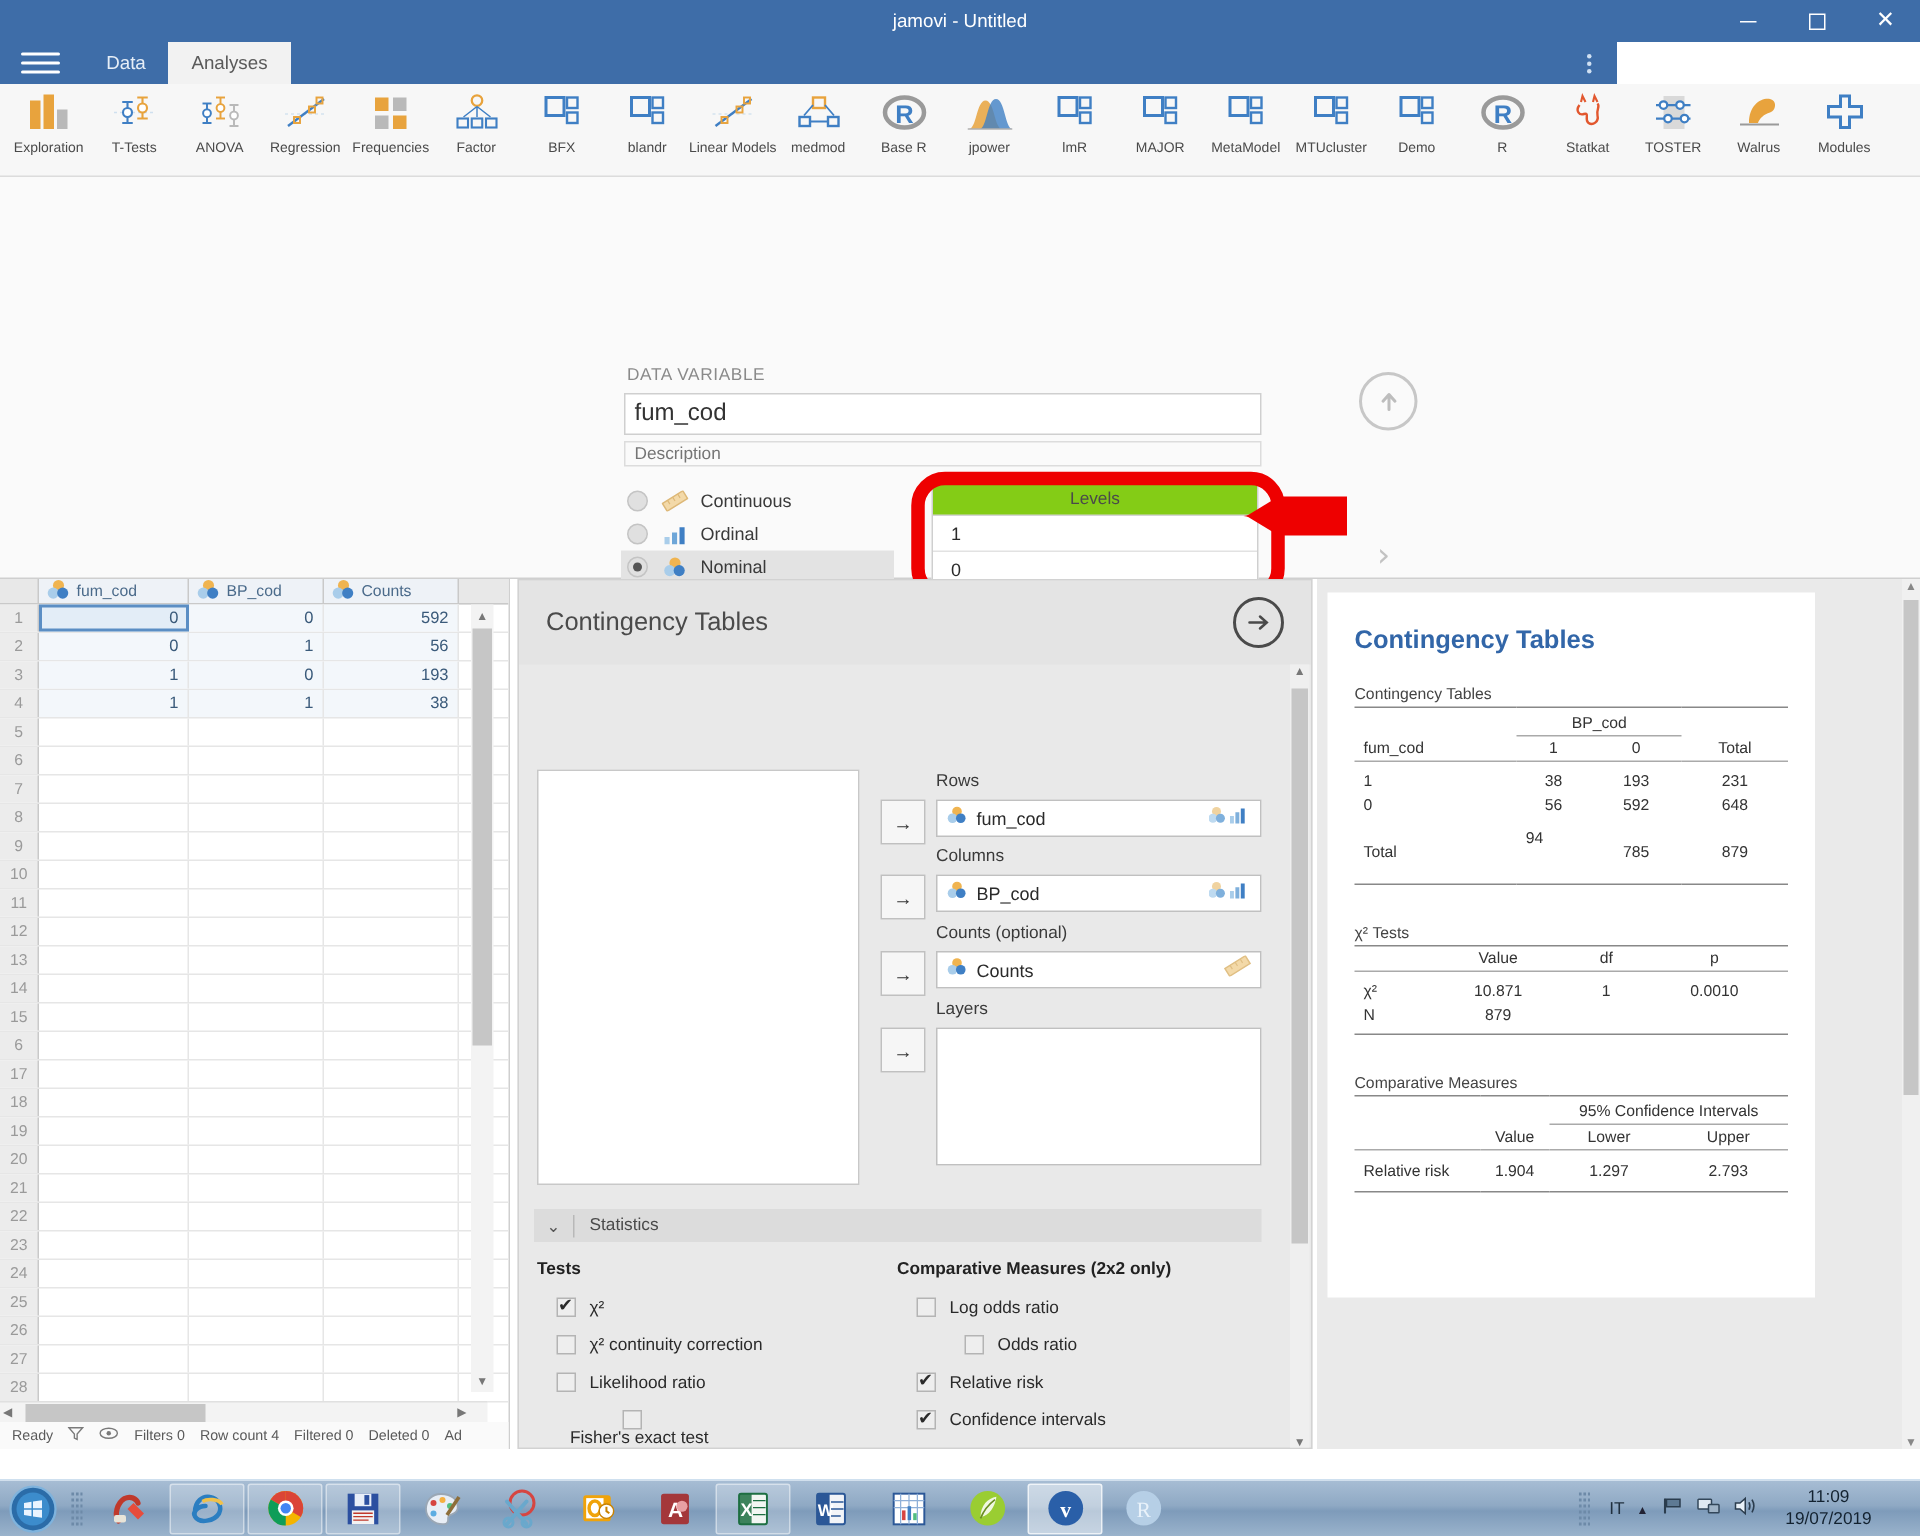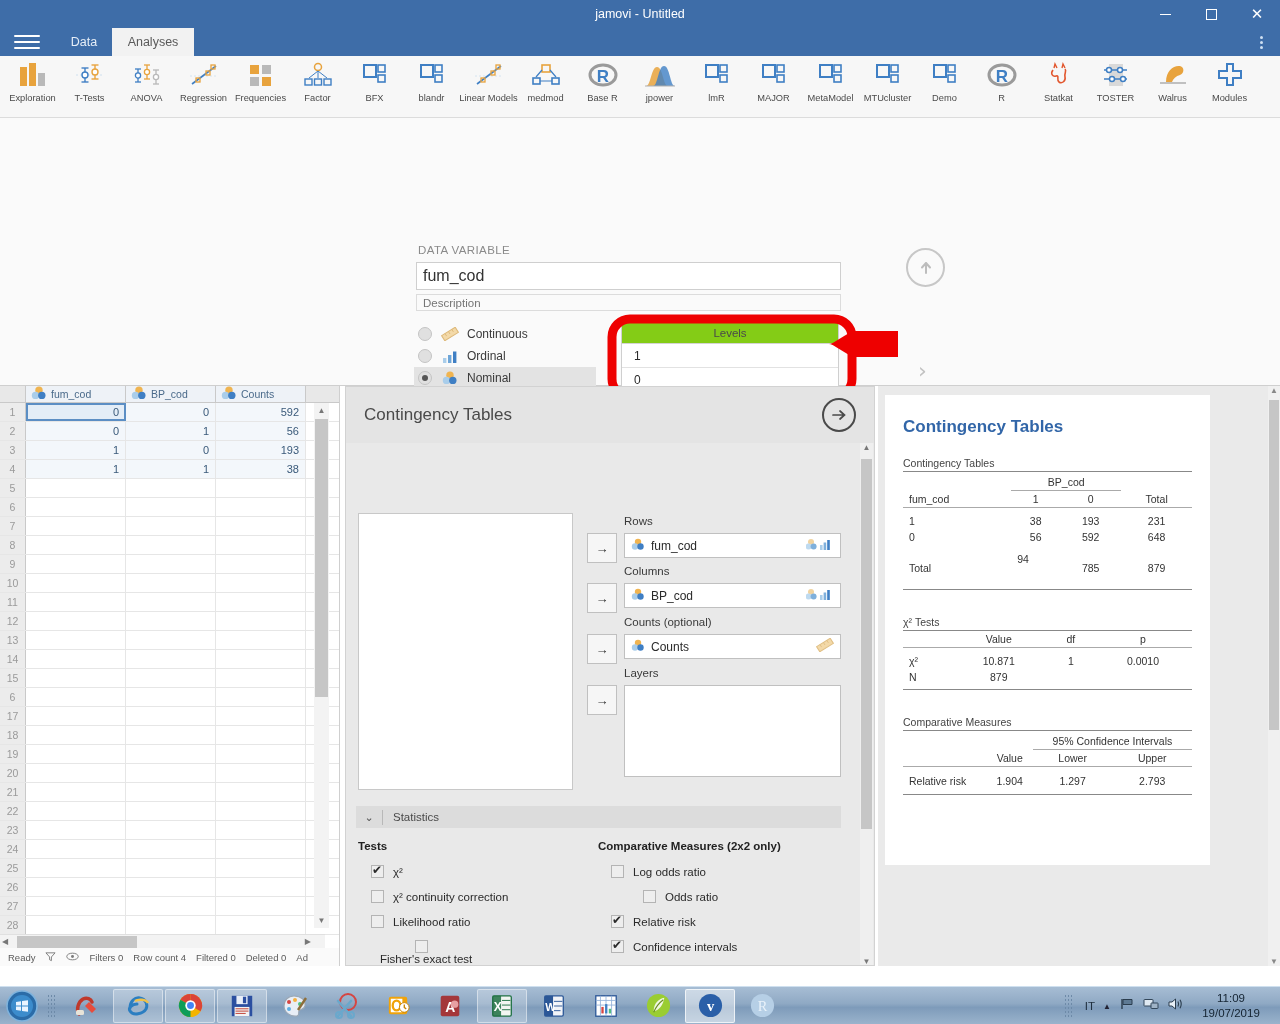--- a/index.html
+++ b/index.html
@@ -26,21 +26,21 @@
     cursor: default;
   }
   .win-min { right: 92px; }
   .win-max { right: 46px; }
   .win-close { right: 0; font-size: 15px; }
   .win-min .g { display:inline-block; width:11px; border-bottom:1px solid #fff; vertical-align: middle;}
   .win-max .g { display:inline-block; width:11px; height:11px; border:1px solid #fff; vertical-align: middle;}
 
   
   .tabbar {
-    position: absolute; left: 0; top: 28px; width: 1280px; height: 28px;
+    position: absolute; left: 0; top: 28px; width: 1078px; height: 28px;
     background: #3e6da8;
   }
   .hamburger {
     position: absolute; left: 14px; top: 5px; width: 26px; height: 18px;
     display: flex; flex-direction: column; justify-content: center; gap: 4px;
     cursor: pointer;
   }
   .hamburger i { display: block; height: 2px; background: #fff; border-radius: 1px; }
   .tab {
     position: absolute; top: 0; height: 28px; line-height: 28px;
@@ -304,21 +304,21 @@
     background-image: radial-gradient(circle, #6d8aa8 1px, transparent 1px);
     background-size: 3px 2px; }
   .tbtn {
     width: 50px; height: 34px; margin: 0 1px; display: flex; align-items: center;
     justify-content: center; cursor: pointer; border-radius: 2px;
   }
   .tbtn.framed { background: rgba(255,255,255,0.22); border: 1px solid rgba(255,255,255,0.45); }
   .tbtn.active { background: rgba(255,255,255,0.46); border: 1px solid rgba(255,255,255,0.7); }
   .tray {
     position: absolute; right: 0; top: 0; height: 38px; display: flex; align-items: center;
-    padding-right: 10px; gap: 8px;
+    padding-right: 22px; gap: 8px;
   }
   .tray-lang { font-size: 11.5px; color: #20303f; }
   .clock { text-align: center; font-size: 11.5px; color: #132230; line-height: 15px; width: 78px; }
 </style>
 </head>
 <body>
 
 <div class="app">
 
   <div class="titlebar">

